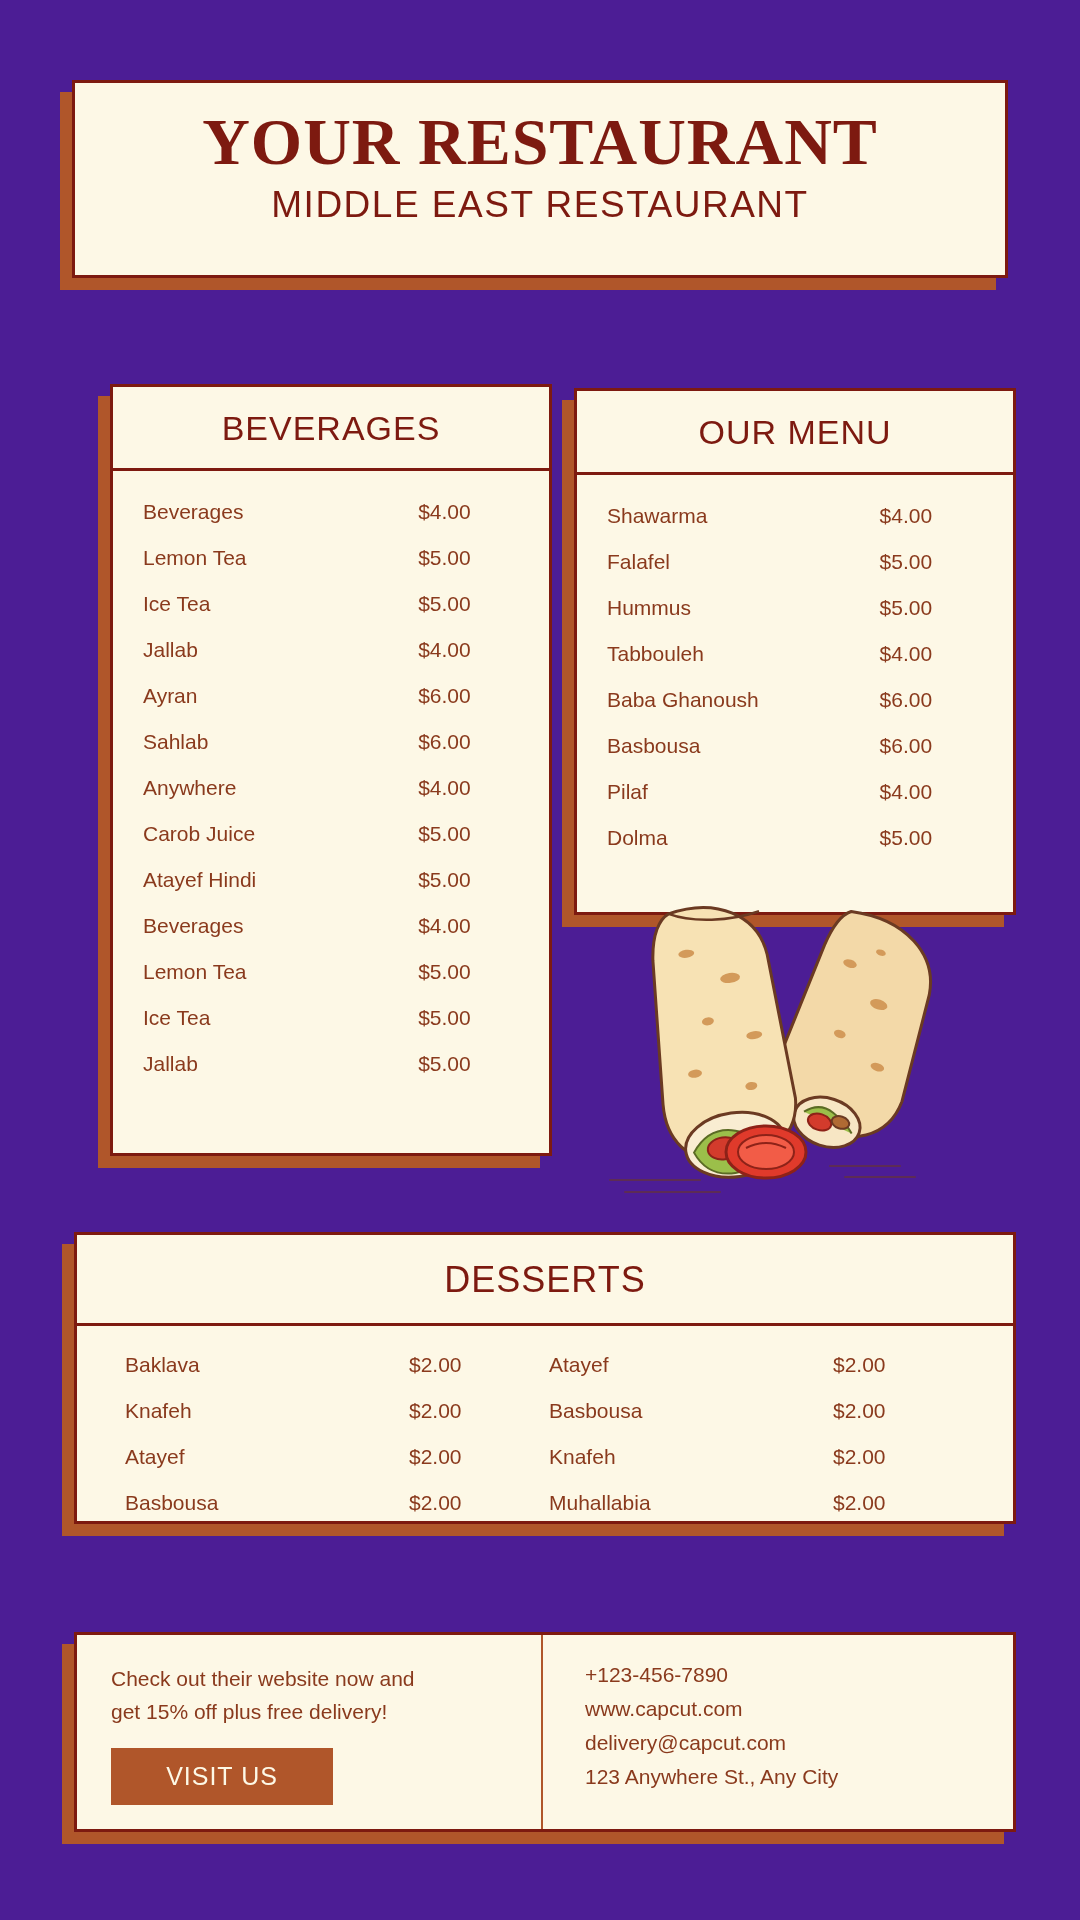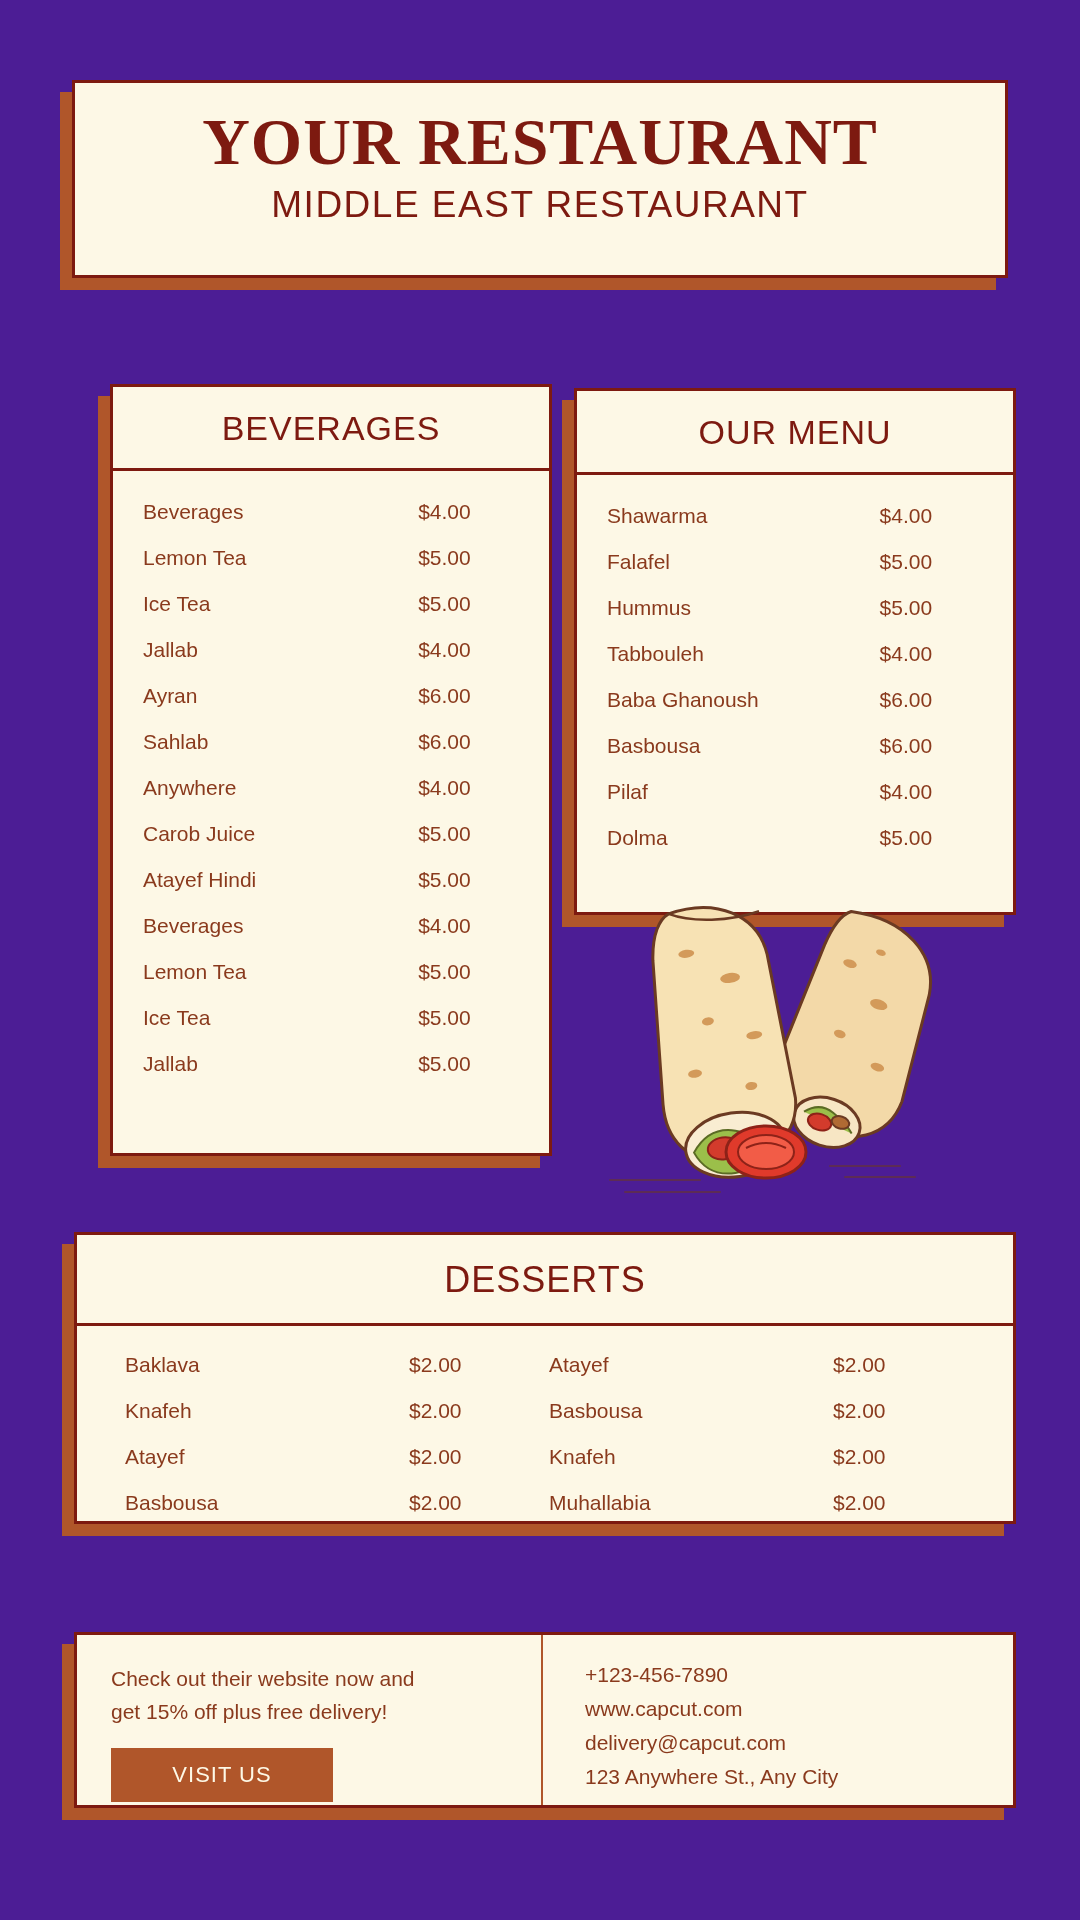--- a/index.html
+++ b/index.html
@@ -131,21 +131,21 @@
     flex: 1;
   }
   .dessert-col .item-row .name { width: 280px; }
   .dessert-col .item-row .price { width: 140px; text-align: left; }
 
   
   #footer-box {
     left: 74px;
     top: 1632px;
     width: 942px;
-    height: 176px;
+    height: 200px;
   }
   .footer-inner {
     display: flex;
     height: 100%;
   }
   .footer-left {
     width: 466px;
     box-sizing: border-box;
     padding: 28px 34px 0 34px;
     border-right: 2px solid #b0562a;
@@ -153,21 +153,21 @@
   .footer-left .promo {
     font-size: 21px;
     color: #8a3a1d;
     line-height: 1.55;
   }
   .visit-btn {
     margin-top: 20px;
     display: inline-block;
     background: #b0562a;
     color: #fdf8e6;
-    font-size: 22px;
+    font-size: 25px;
     letter-spacing: 1px;
     padding: 14px 0;
     width: 222px;
     text-align: center;
     border: none;
     cursor: pointer;
     font-family: "Liberation Sans", sans-serif;
   }
   .footer-right {
     flex: 1;

